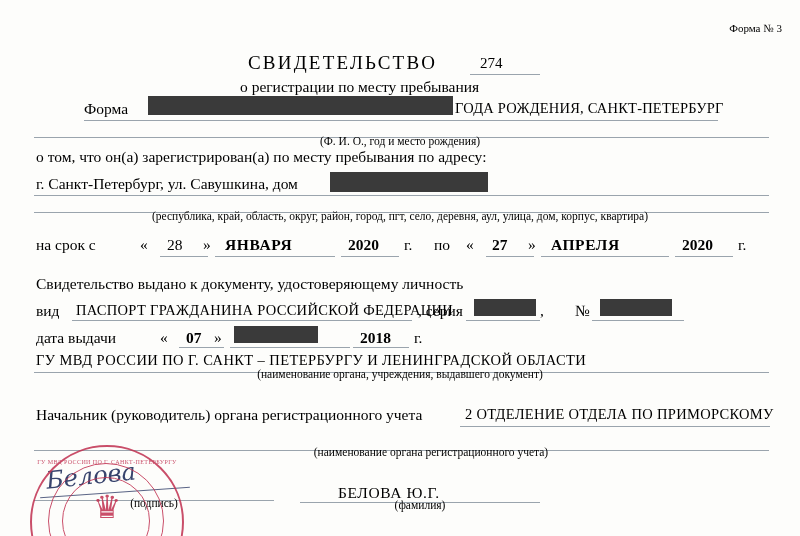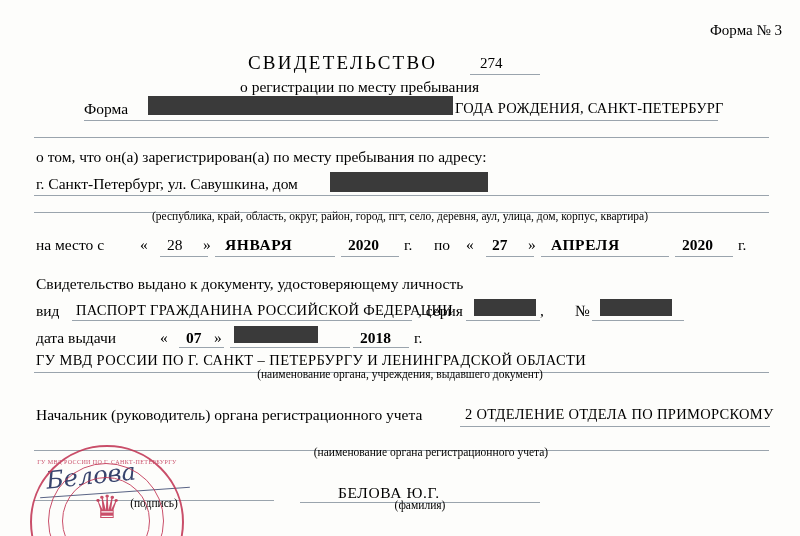--- a/index.html
+++ b/index.html
@@ -22,21 +22,21 @@
     height: 536px;
     background: #fdfdfb;
   }
   
   .abs { position: absolute; white-space: nowrap; }
   .line { position: absolute; border-bottom: 1px solid #9aa4ad; height: 0; }
   .redact { position: absolute; background: #3a3a3a; }
 
   .form-no {
     right: 18px; top: 22px;
-    font-size: 15px;
+    font-size: 11px;
   }
   .title-main {
     left: 248px; top: 52px;
     font-size: 19px;
     letter-spacing: 2.2px;
     font-weight: 400;
   }
   .title-num {
     left: 480px; top: 55px;
     font-size: 15px;
@@ -213,29 +213,30 @@
   <div class="abs title-main">СВИДЕТЕЛЬСТВО</div>
   <div class="abs title-num">274</div>
   <div class="line num-underline"></div>
   <div class="abs title-sub">о регистрации по месту пребывания</div>
 
   <div class="abs vydano-label">Форма</div>
   <div class="redact redact-1"></div>
   <div class="abs vydano-tail">ГОДА РОЖДЕНИЯ, САНКТ-ПЕТЕРБУРГ</div>
   <div class="line line-vydano"></div>
   <div class="line line-blank-1"></div>
+  <div class="abs caption-fio">(Ф. И. О., год и место рождения)</div>
 
   <div class="abs otom">о том, что он(а) зарегистрирован(а) по месту пребывания по адресу:</div>
   <div class="abs addr-1">г. Санкт-Петербург, ул. Савушкина, дом</div>
   <div class="redact redact-2"></div>
   <div class="line line-addr"></div>
   <div class="line line-blank-2"></div>
   <div class="abs caption-addr">(республика, край, область, округ, район, город, пгт, село, деревня, аул, улица, дом, корпус, квартира)</div>
 
-  <div class="abs srok-label">на место с</div>
+  <div class="abs srok-label">на срок с</div>
   <div class="abs q1">«</div>
   <div class="abs day-from">28</div>
   <div class="abs q2">»</div>
   <div class="abs month-from">ЯНВАРЯ</div>
   <div class="abs year-from">2020</div>
   <div class="abs g1">г.</div>
   <div class="abs po">по</div>
   <div class="abs q3">«</div>
   <div class="abs day-to">27</div>
   <div class="abs q4">»</div>

